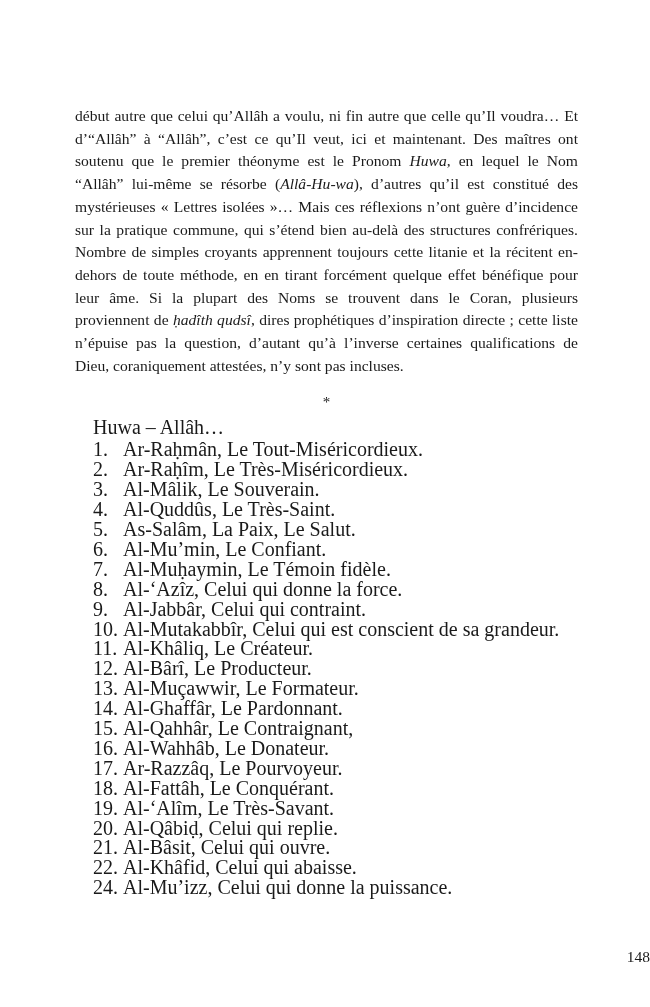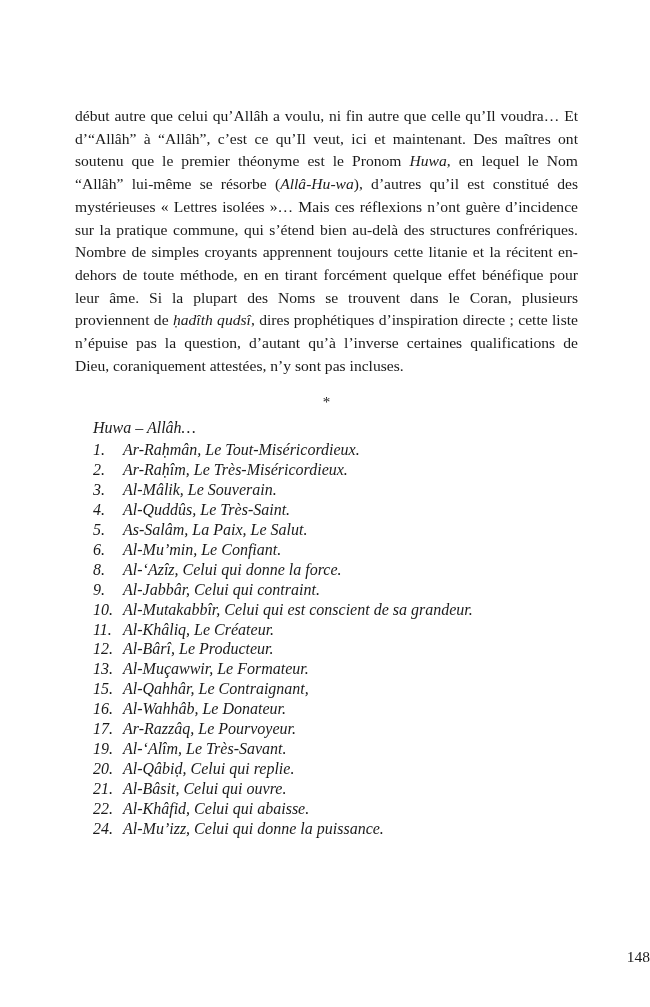--- a/index.html
+++ b/index.html
@@ -27,23 +27,22 @@
   }
   .separator {
     text-align: center;
     font-size: 15px;
     line-height: 20px;
     margin-top: 15px;
   }
   .list-block {
     margin-top: 6px;
     padding-left: 18px;
-    font-size: 16px;
+    font-size: 20px;
     line-height: 19.9px;
-    font-style: italic;
   }
   .list-header {
     margin-bottom: 2px;
   }
   .name-row {
     white-space: nowrap;
   }
   .li-num {
     display: inline-block;
     width: 30px;
@@ -69,29 +68,32 @@
 
   <div class="list-block">
     <div class="list-header">Huwa – Allâh…</div>
     <div id="names-list">
         <div class="name-row"><span class="li-num">1.</span><span class="li-text">Ar-Raḥmân, Le Tout-Miséricordieux.</span></div>
         <div class="name-row"><span class="li-num">2.</span><span class="li-text">Ar-Raḥîm, Le Très-Miséricordieux.</span></div>
         <div class="name-row"><span class="li-num">3.</span><span class="li-text">Al-Mâlik, Le Souverain.</span></div>
         <div class="name-row"><span class="li-num">4.</span><span class="li-text">Al-Quddûs, Le Très-Saint.</span></div>
         <div class="name-row"><span class="li-num">5.</span><span class="li-text">As-Salâm, La Paix, Le Salut.</span></div>
         <div class="name-row"><span class="li-num">6.</span><span class="li-text">Al-Mu’min, Le Confiant.</span></div>
+        <div class="name-row"><span class="li-num">7.</span><span class="li-text">Al-Muḥaymin, Le Témoin fidèle.</span></div>
         <div class="name-row"><span class="li-num">8.</span><span class="li-text">Al-‘Azîz, Celui qui donne la force.</span></div>
         <div class="name-row"><span class="li-num">9.</span><span class="li-text">Al-Jabbâr, Celui qui contraint.</span></div>
         <div class="name-row"><span class="li-num">10.</span><span class="li-text">Al-Mutakabbîr, Celui qui est conscient de sa grandeur.</span></div>
         <div class="name-row"><span class="li-num">11.</span><span class="li-text">Al-Khâliq, Le Créateur.</span></div>
         <div class="name-row"><span class="li-num">12.</span><span class="li-text">Al-Bârî, Le Producteur.</span></div>
         <div class="name-row"><span class="li-num">13.</span><span class="li-text">Al-Muçawwir, Le Formateur.</span></div>
+        <div class="name-row"><span class="li-num">14.</span><span class="li-text">Al-Ghaffâr, Le Pardonnant.</span></div>
         <div class="name-row"><span class="li-num">15.</span><span class="li-text">Al-Qahhâr, Le Contraignant,</span></div>
         <div class="name-row"><span class="li-num">16.</span><span class="li-text">Al-Wahhâb, Le Donateur.</span></div>
         <div class="name-row"><span class="li-num">17.</span><span class="li-text">Ar-Razzâq, Le Pourvoyeur.</span></div>
+        <div class="name-row"><span class="li-num">18.</span><span class="li-text">Al-Fattâh, Le Conquérant.</span></div>
         <div class="name-row"><span class="li-num">19.</span><span class="li-text">Al-‘Alîm, Le Très-Savant.</span></div>
         <div class="name-row"><span class="li-num">20.</span><span class="li-text">Al-Qâbiḍ, Celui qui replie.</span></div>
         <div class="name-row"><span class="li-num">21.</span><span class="li-text">Al-Bâsit, Celui qui ouvre.</span></div>
         <div class="name-row"><span class="li-num">22.</span><span class="li-text">Al-Khâfid, Celui qui abaisse.</span></div>
         <div class="name-row"><span class="li-num">24.</span><span class="li-text">Al-Mu’izz, Celui qui donne la puissance.</span></div>
       </div>
   </div>
 
   <div class="page-number">148</div>
 

